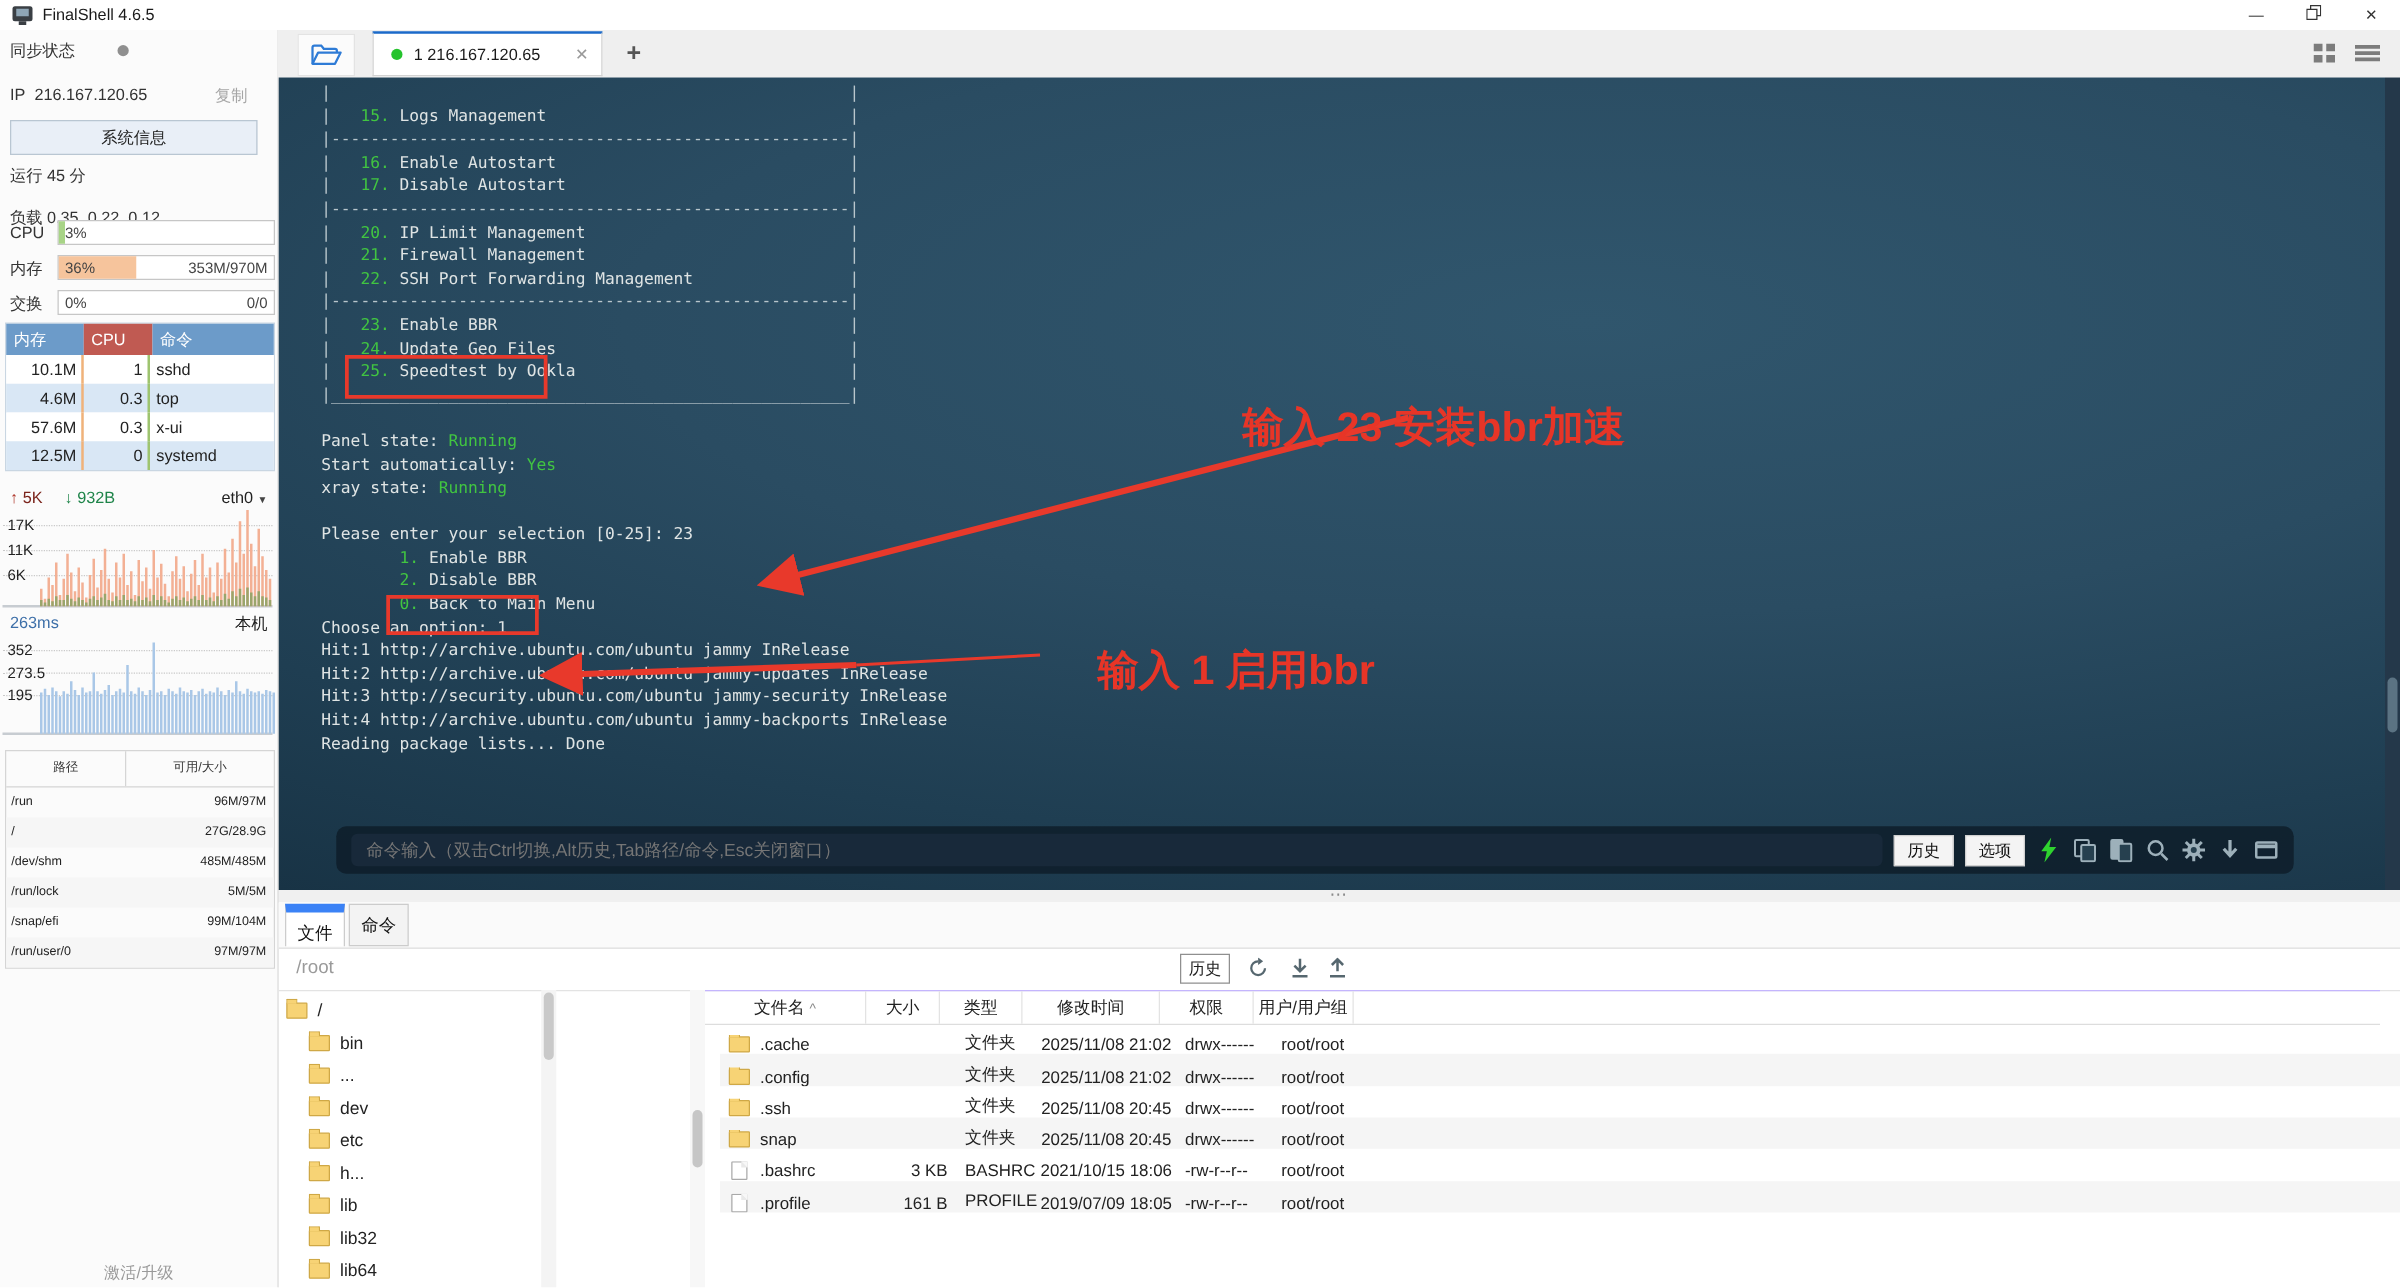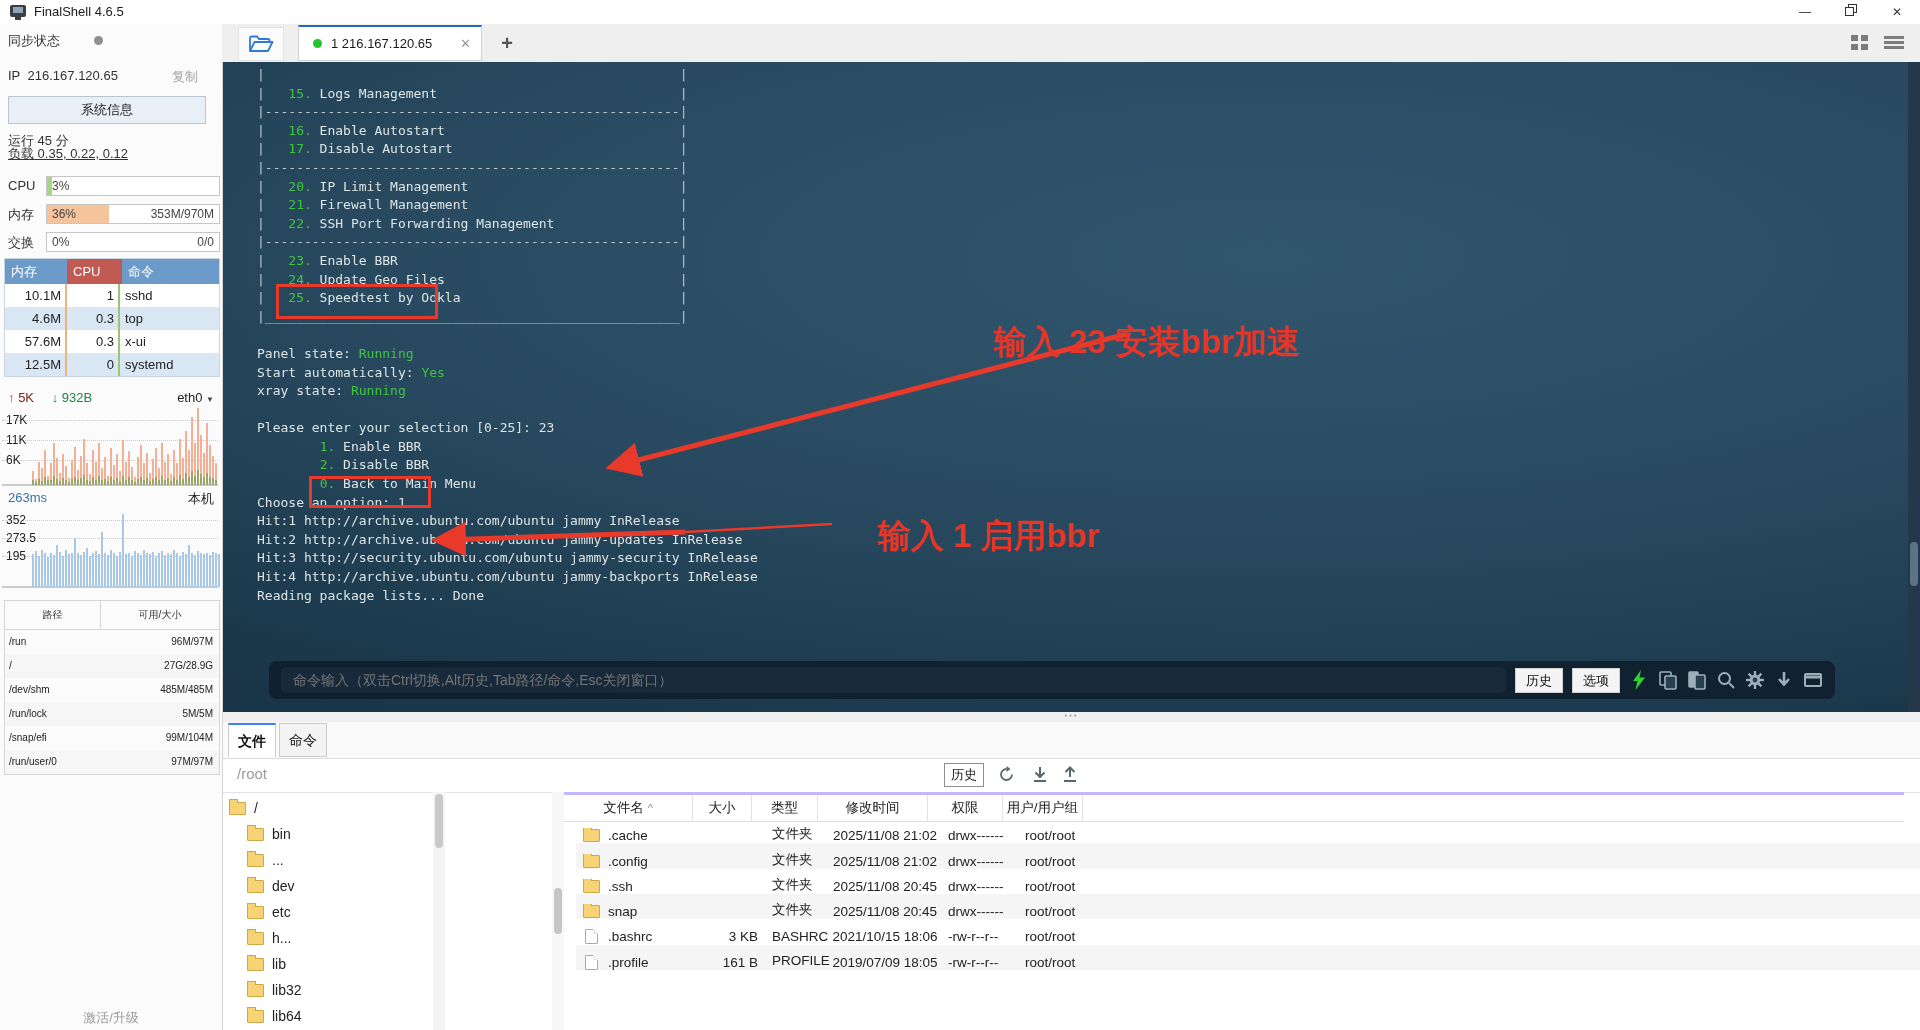--- a/index.html
+++ b/index.html
@@ -85,42 +85,42 @@
   .cmd-icon{width:20px;height:20px;display:flex;align-items:center;justify-content:center;}
   #term-scroll{position:absolute;left:1908px;top:62px;width:12px;height:650px;background:#24384a;}
   #term-thumb{position:absolute;left:2px;top:480px;width:8px;height:44px;background:#5b7383;border-radius:4px;}
   
   #splitter{position:absolute;left:223px;top:712px;right:0;height:10px;background:#f0f0f0;text-align:center;
      line-height:6px;color:#8a8a8a;font-size:14px;letter-spacing:2px;}
   
   #filepanel{position:absolute;left:223px;top:722px;right:0;bottom:0;background:#ffffff;}
   #fp-tabs{position:absolute;left:0;top:0;right:0;height:36px;background:#fafafa;border-bottom:1px solid #ddd;}
   .fp-tab{position:absolute;top:1px;height:34px;box-sizing:border-box;text-align:center;line-height:32px;font-size:14px;color:#111;}
-  #tab-files{left:5px;width:48px;background:#fff;border:1px solid #ccc;border-top:2px solid #3b82f6;border-bottom:none;font-weight:bold;}
+  #tab-files{left:5px;width:48px;background:#fff;border:1px solid #ccc;border-top:7px solid #3b82f6;border-bottom:none;}
   #tab-cmds{left:56px;width:48px;background:#f3f3f3;border:1px solid #ccc;}
   #fp-path-row{position:absolute;left:0;top:36px;right:0;height:34px;border-bottom:1px solid #e3e3e3;}
   #fp-path{position:absolute;left:14px;top:7px;color:#9a9a9a;font-size:15px;}
   #fp-history{position:absolute;left:721px;top:5px;width:38px;height:22px;border:1px solid #8f8f8f;background:#fff;
      text-align:center;line-height:22px;font-size:13px;color:#222;}
   .fp-tool{position:absolute;top:5px;width:22px;height:22px;display:flex;align-items:center;justify-content:center;}
   #fp-content{position:absolute;left:0;top:70px;right:0;bottom:0;}
   
   #tree{position:absolute;left:0;top:0;width:210px;bottom:0;font-size:14px;color:#222;}
   .tree-item{position:absolute;height:26px;display:flex;align-items:center;}
   #tree-scroll{position:absolute;left:210px;top:0;width:12px;bottom:0;background:#f4f4f4;}
   #tree-thumb{position:absolute;left:2px;top:2px;width:8px;height:54px;background:#c9c9c9;border-radius:4px;}
   #table-scroll{position:absolute;left:329px;top:0;width:12px;bottom:0;background:#f7f7f7;}
   #table-thumb{position:absolute;left:2px;top:96px;width:8px;height:46px;background:#c6c6c6;border-radius:4px;}
   .icon-folder{display:inline-block;width:15px;height:11px;background:#f7d375;border:1px solid #cfa846;border-radius:1px;position:relative;margin-right:8px;flex:none;}
   .icon-folder:before{content:"";position:absolute;left:-1px;top:-4px;width:7px;height:3px;background:#f7d375;border:1px solid #cfa846;border-bottom:none;border-radius:1px 1px 0 0;}
   .icon-file{display:inline-block;width:11px;height:13px;background:#fff;border:1px solid #a9a9a9;border-radius:1px;position:relative;margin-right:10px;margin-left:2px;flex:none;}
   .icon-file:before{content:"";position:absolute;right:-1px;top:-1px;border-style:solid;border-width:0 5px 5px 0;border-color:#e9e9e9 #f7f7f7;}
   
   #ftable{position:absolute;left:341px;top:0;right:0;bottom:0;font-size:13.5px;color:#222;}
-  #fhead{position:absolute;left:0;top:0;right:16px;height:26px;border-bottom:1px solid #ddd;border-top:3px solid #c4b5fd;}
+  #fhead{position:absolute;left:0;top:0;right:16px;height:26px;border-bottom:1px solid #ddd;border-top:1px solid #c4b5fd;}
   .fh{position:absolute;top:0;height:26px;line-height:26px;text-align:center;border-right:1px solid #e3e3e3;box-sizing:border-box;color:#222;}
   .frow{position:absolute;left:12px;right:0;height:25.3px;display:flex;align-items:flex-end;}
   .fc{box-sizing:border-box;white-space:nowrap;overflow:hidden;}
   .sort-caret{color:#8a8a8a;font-size:11px;margin-left:4px;}
 </style>
 </head>
 <body>
 
 <div id="titlebar">
   <div id="app-icon"></div>
@@ -139,21 +139,21 @@
   <div class="sb-row" style="top:8px;">
     <span>同步状态</span><span id="sync-dot"></span>
   </div>
   <div class="sb-row" style="top:44px;width:206px;">
     <span>IP</span>&nbsp;
     <span>216.167.120.65</span>
     <span id="copy-link">复制</span>
   </div>
   <div id="sysinfo-btn">系统信息</div>
   <div class="sb-row" style="top:108px;">运行 45 分</div>
-  <div class="sb-row" style="top:121px;text-decoration:underline;">负载 0.35, 0.22, 0.12</div>
+  <div class="sb-row" style="top:141px;">负载 0.35, 0.22, 0.12</div>
   <div id="meters">
       <div class="meter-row" style="top: 152px;">
         <div class="meter-label">CPU</div>
         <div class="meter-bar">
           <div class="meter-fill" style="width: 3%; background: rgb(168, 212, 135);"></div>
           <div class="meter-pct">3%</div>
           <div class="meter-right"></div>
         </div>
       </div>
       <div class="meter-row" style="top: 180px;">

